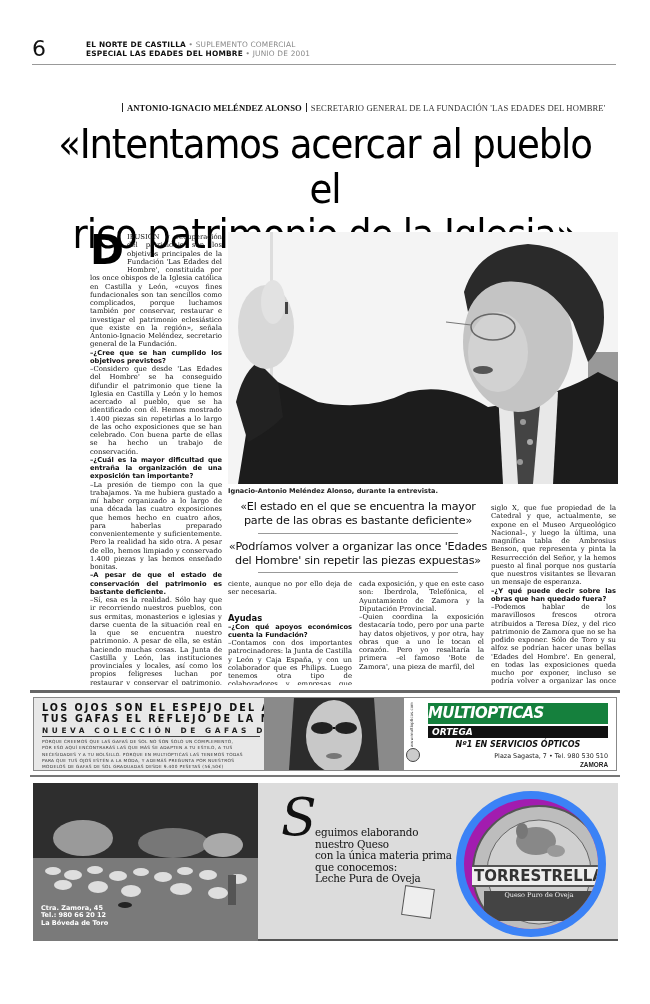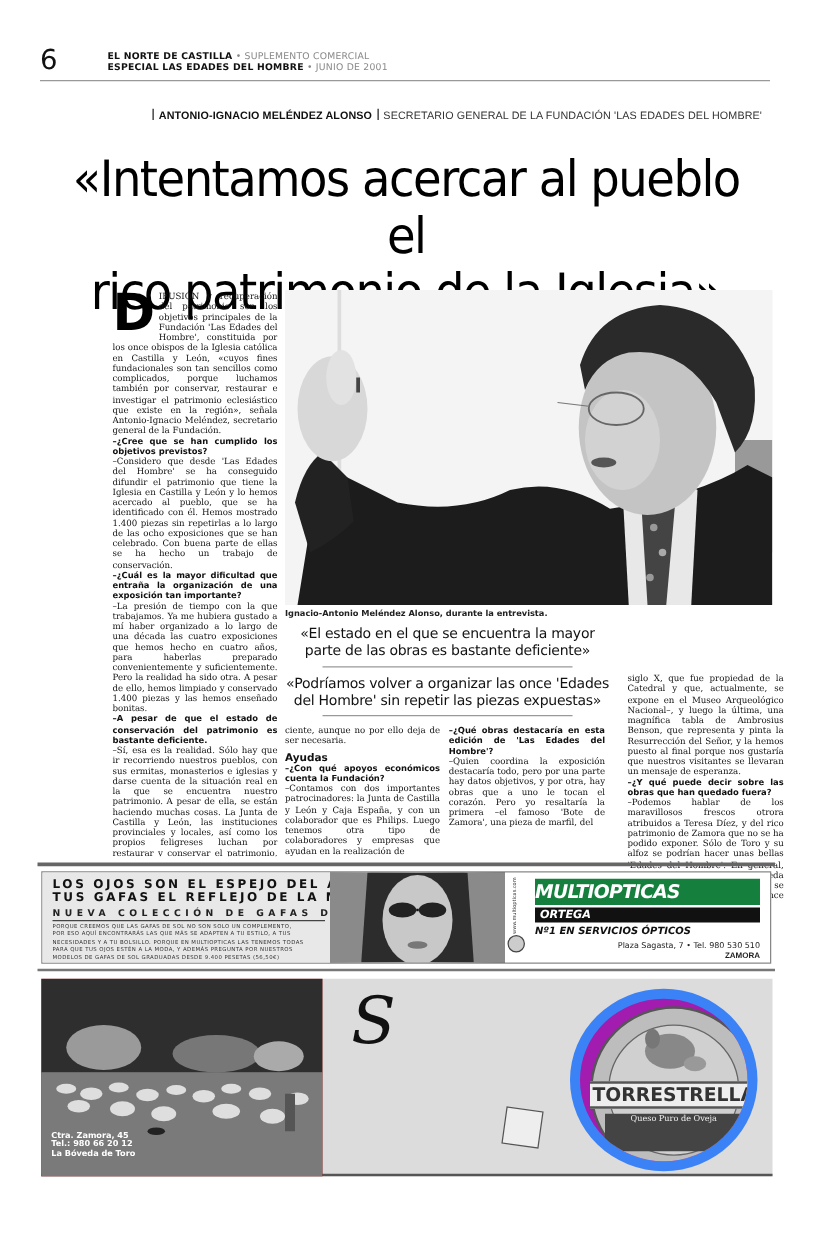--- a/index.html
+++ b/index.html
@@ -9,64 +9,64 @@
   .abs { position: absolute; }
 
   
   #page-num { left: 32px; top: 38px; font-family: "DejaVu Sans", sans-serif; font-size: 22px; font-weight: normal; color: #111; line-height: 22px; }
   #header-lines { left: 62px; top: 40px; font-family: "DejaVu Sans", sans-serif; font-size: 7.4px; line-height: 9px; letter-spacing: 0.2px; }
   #header-lines .b { font-weight: bold; color: #111; padding-left: 24px; }
   #header-lines .l { color: #888; }
   #header-rule { left: 32px; top: 64px; width: 584px; height: 1px; background: #999; }
 
   
-  #byline { left: 118px; top: 87px; font-family: Liberation Sans, sans-serif; font-size: 8.6px; letter-spacing: 0.1px; white-space: nowrap; color: #333; }
+  #byline { left: 118px; top: 103px; font-family: Liberation Serif, serif; font-size: 8.6px; letter-spacing: 0.1px; white-space: nowrap; color: #333; }
   #byline .name { font-weight: bold; color: #111; }
   #byline .bar { display: inline-block; width: 1px; height: 9px; background: #222; vertical-align: -1px; margin: 0 4px; }
 
   
   #headline { left: 20px; top: 122px; width: 610px; text-align: center; font-family: "DejaVu Sans", sans-serif; font-size: 40px; line-height: 45px; letter-spacing: -1.3px; transform: scaleX(0.93); transform-origin: center top; color: #000; }
 
   
   #photo { left: 228px; top: 232px; width: 390px; height: 252px; background: #f6f6f6; overflow: hidden; }
   #photo-caption { left: 228px; top: 487px; font-family: "DejaVu Sans", sans-serif; font-size: 6.6px; font-weight: bold; color: #222; white-space: nowrap; }
 
   
   .pull { left: 228px; width: 260px; text-align: center; font-family: "DejaVu Sans", sans-serif; font-size: 11.2px; line-height: 13.5px; color: #111; letter-spacing: -0.2px; }
   .pull-rule { left: 258px; width: 200px; height: 1px; background: #999; }
 
   
   .col { font-size: 6.9px; line-height: 8.25px; text-align: justify; color: #111; hyphens: auto; }
   .col p { margin: 0; }
   .col .q { font-family: "DejaVu Sans", sans-serif; font-weight: bold; font-size: 6.7px; line-height: 8.25px; }
-  .col .sub { font-family: "DejaVu Sans", sans-serif; font-weight: bold; font-size: 8.4px; line-height: 10px; margin-top: 4px; }
+  .col .sub { font-family: "DejaVu Sans", sans-serif; font-weight: bold; font-size: 8.4px; line-height: 10px; margin-top: 16px; }
   #col1 { left: 90px; top: 233px; width: 132px; height: 452px; overflow: hidden; }
   #col2 { left: 228px; top: 580px; width: 124px; height: 105px; overflow: hidden; }
   #col3 { left: 359px; top: 580px; width: 125px; height: 105px; overflow: hidden; }
-  #col4 { left: 502px; top: 504px; width: 125px; height: 181px; overflow: hidden; margin-top: 35px; }
+  #col4 { left: 491px; top: 504px; width: 125px; height: 181px; overflow: hidden; }
 
   .dropcap { float: left; font-family: "DejaVu Sans", sans-serif; font-weight: bold; font-size: 41px; line-height: 33px; margin: 1px 3px 0 0; color: #000; }
 
   
   #rule-ads1 { left: 30px; top: 690px; width: 590px; height: 3px; background: #666; }
   #rule-ads2 { left: 30px; top: 775px; width: 590px; height: 2px; background: #777; }
 
   
   #ad1 { left: 33px; top: 697px; width: 584px; height: 74px; border: 1px solid #888; background: #fff; }
   #ad1-text { left: 0; top: 0; width: 230px; height: 72px; background: #e8e8e8; padding: 5px 4px 0 8px; }
   #ad1-text .h1 { font-family: "DejaVu Sans", sans-serif; font-weight: bold; font-size: 9.6px; line-height: 10.5px; letter-spacing: 2.1px; color: #111; white-space: nowrap; }
   #ad1-text .h2 { font-family: "DejaVu Sans", sans-serif; font-weight: bold; font-size: 7.4px; letter-spacing: 3.6px; color: #222; white-space: nowrap; margin-top: 2px; border-bottom: 1px solid #444; padding-bottom: 1px; }
   #ad1-text .small { font-family: "DejaVu Sans", sans-serif; font-size: 4.3px; line-height: 6.3px; letter-spacing: 0.35px; color: #333; margin-top: 2px; white-space: nowrap; }
   #ad1-photo { left: 230px; top: 0; width: 140px; height: 72px; background: linear-gradient(90deg, #555 0%, #888 30%, #bbb 50%, #777 70%, #333 100%); overflow: hidden; }
   #ad1-vert { left: 372px; top: 0; width: 14px; height: 72px; }
   #ad1-vert span { position: absolute; left: 3px; top: 4px; font-family: "DejaVu Sans", sans-serif; font-size: 4px; color: #333; writing-mode: vertical-rl; transform: rotate(180deg); }
   #ad1-brand { left: 388px; top: 4px; width: 190px; height: 66px; }
   #brand-name { left: 6px; top: 1px; width: 180px; height: 21px; background: #15803d; color: #fff; font-family: "DejaVu Sans", sans-serif; font-weight: bold; font-style: italic; font-size: 15px; line-height: 21px; text-align: left; letter-spacing: -0.6px; }
   #brand-sub { left: 6px; top: 24px; width: 180px; height: 12px; background: #111; color: #fff; font-family: "DejaVu Sans", sans-serif; font-weight: bold; font-style: italic; font-size: 9px; line-height: 12px; padding-left: 4px; }
-  #brand-slogan { left: 6px; top: 38px; width: 180px; font-family: "DejaVu Sans", sans-serif; font-weight: bold; font-style: italic; font-size: 8px; text-align: left; color: #111; white-space: nowrap; }
+  #brand-slogan { left: 6px; top: 38px; width: 180px; font-family: "DejaVu Sans", sans-serif; font-weight: bold; font-style: italic; font-size: 8px; text-align: center; color: #111; white-space: nowrap; }
   #brand-addr { left: 6px; top: 50px; width: 180px; font-family: "DejaVu Sans", sans-serif; font-size: 6.4px; text-align: right; color: #222; white-space: nowrap; }
   #brand-city { left: 6px; top: 59px; width: 180px; text-align: right; font-family: Liberation Sans, sans-serif; font-weight: bold; font-size: 6.4px; color: #222; padding-left: 20px; }
   #brand-logo { left: -16px; top: 46px; width: 14px; height: 14px; border-radius: 50%; border: 1px solid #444; background: #ccc; }
 
   
   #ad2 { left: 33px; top: 783px; width: 585px; height: 158px; background: #dcdcdc; border-bottom: 2px solid #555; }
   #ad2-photo { left: 0; top: 0; width: 225px; height: 158px; overflow: hidden; background: #7f1d1d; }
   #ad2-contact { left: 8px; top: 122px; font-family: "DejaVu Sans", sans-serif; font-weight: bold; font-size: 6.5px; line-height: 7.4px; color: #fff; }
   #ad2-copy { left: 240px; top: 6px; width: 180px; }
   #ad2-s { left: 8px; top: 2px; font-family: "DejaVu Serif", serif; font-style: italic; font-size: 52px; line-height: 52px; color: #111; }
@@ -148,21 +148,21 @@
 </div>
 
 <div class="abs col" id="col2">
   <p>ciente, aunque no por ello deja de ser necesaria.</p>
   <p class="sub">Ayudas</p>
   <p class="q">–¿Con qué apoyos económicos cuenta la Fundación?</p>
   <p>–Contamos con dos importantes patrocinadores: la Junta de Castilla y León y Caja España, y con un colaborador que es Philips. Luego tenemos otra tipo de colaboradores y empresas que ayudan en la realización de</p>
 </div>
 
 <div class="abs col" id="col3">
-  <p class="q">–¿Qué obras destacaría en esta edición de 'Las Edades del Hombre'?</p>
+  <p>cada exposición, y que en este caso son: Iberdrola, Telefónica, el Ayuntamiento de Zamora y la Diputación Provincial.</p>
   <p>–Quien coordina la exposición destacaría todo, pero por una parte hay datos objetivos, y por otra, hay obras que a uno le tocan el corazón. Pero yo resaltaría la primera –el famoso 'Bote de Zamora', una pieza de marfil, del</p>
 </div>
 
 <div class="abs col" id="col4">
   <p>siglo X, que fue propiedad de la Catedral y que, actualmente, se expone en el Museo Arqueológico Nacional–, y luego la última, una magnífica tabla de Ambrosius Benson, que representa y pinta la Resurrección del Señor, y la hemos puesto al final porque nos gustaría que nuestros visitantes se llevaran un mensaje de esperanza.</p>
   <p class="q">–¿Y qué puede decir sobre las obras que han quedado fuera?</p>
   <p>–Podemos hablar de los maravillosos frescos otrora atribuidos a Teresa Díez, y del rico patrimonio de Zamora que no se ha podido exponer. Sólo de Toro y su alfoz se podrían hacer unas bellas 'Edades del Hombre'. En general, en todas las exposiciones queda mucho por exponer, incluso se podría volver a organizar las once exposiciones sin repetir las obras.</p>
 </div>
 
 <div class="abs" id="rule-ads1"></div>
@@ -235,20 +235,27 @@
       <ellipse cx="92" cy="122" rx="7" ry="3" fill="#222"></ellipse>
     </svg>
     <div class="abs" id="ad2-contact">
       <div>Ctra. Zamora, 45</div>
       <div>Tel.: 980 66 20 12</div>
       <div>La Bóveda de Toro</div>
     </div>
   </div>
   <div class="abs" id="ad2-copy" style="height:158px;">
     <div class="abs" id="ad2-s">S</div>
+    <div class="abs" id="ad2-lines">
+      <div>eguimos elaborando</div>
+      <div>nuestro Queso</div>
+      <div>con la única materia prima</div>
+      <div>que conocemos:</div>
+      <div>Leche Pura de Oveja</div>
+    </div>
     <div class="abs" id="ad2-seal"></div>
   </div>
   <div class="abs" id="ad2-cheese">
     <svg class="abs" id="cheese-ring-text" width="150" height="146" viewBox="0 0 150 146">
       <circle cx="75" cy="73" r="66" fill="#bdbdbd" stroke="#555" stroke-width="2"></circle>
       <circle cx="75" cy="73" r="52" fill="#d0d0d0" stroke="#666" stroke-width="1"></circle>
       <ellipse cx="72" cy="42" rx="20" ry="14" fill="#888"></ellipse>
       <ellipse cx="58" cy="32" rx="6" ry="8" fill="#777"></ellipse>
       <ellipse cx="92" cy="52" rx="9" ry="6" fill="#999"></ellipse>
     </svg>

